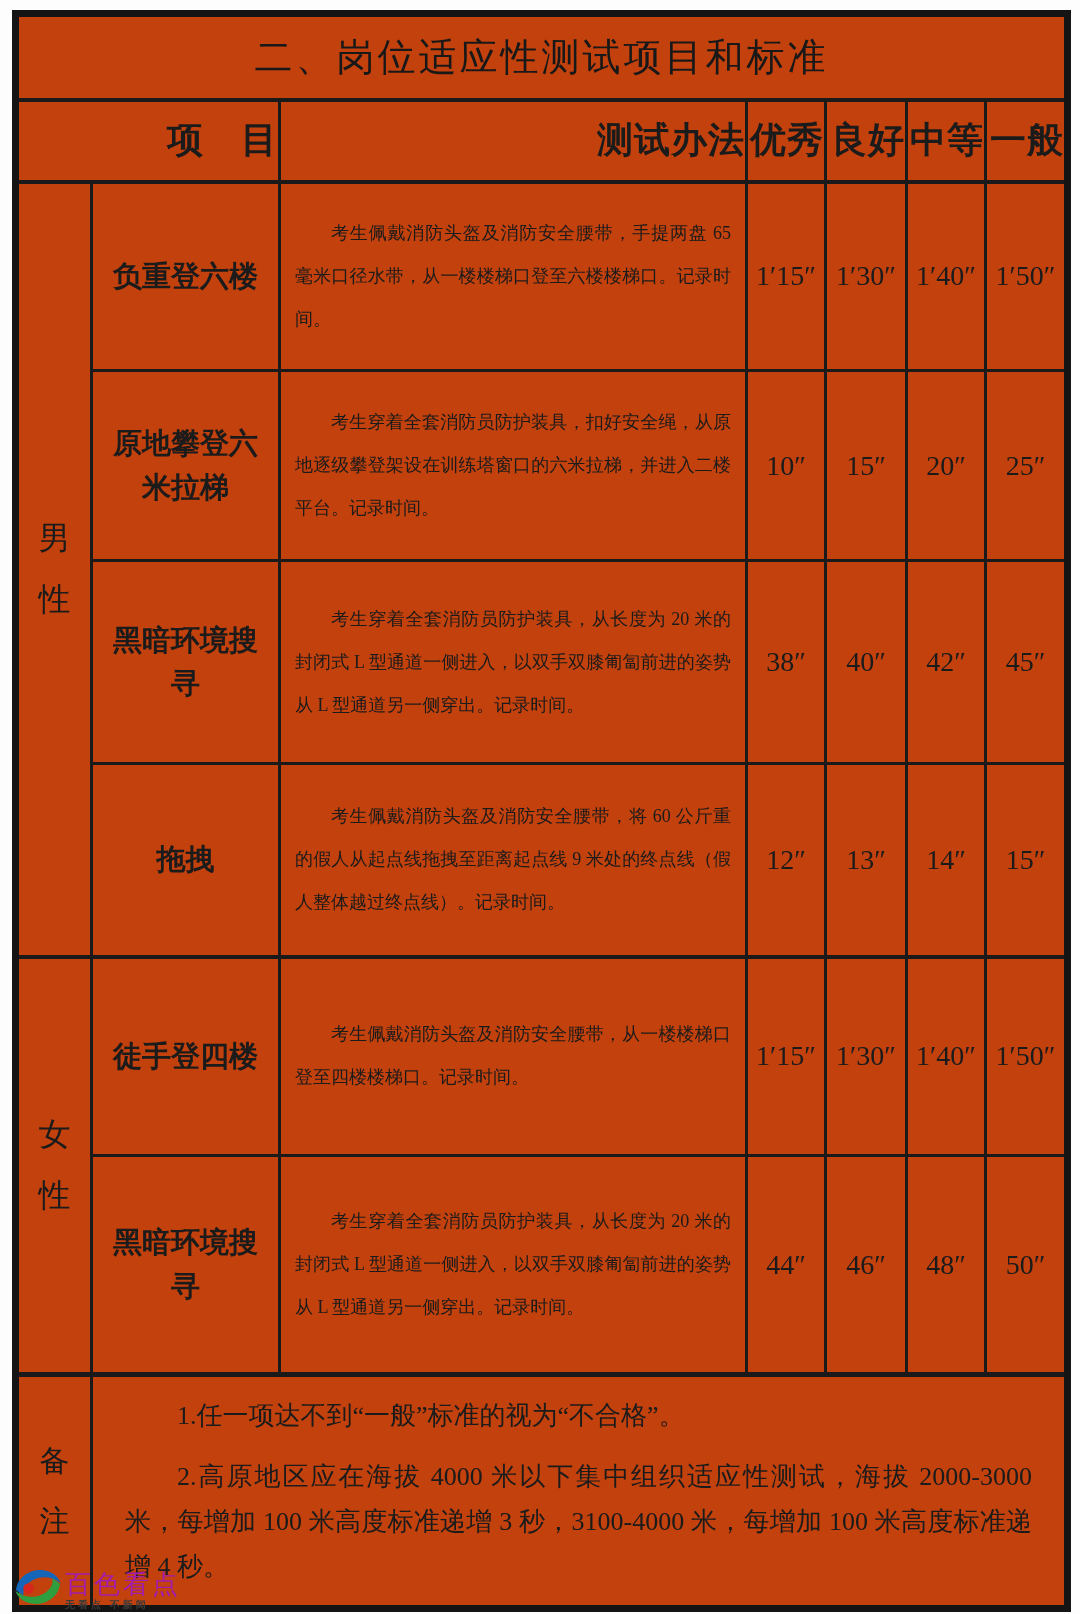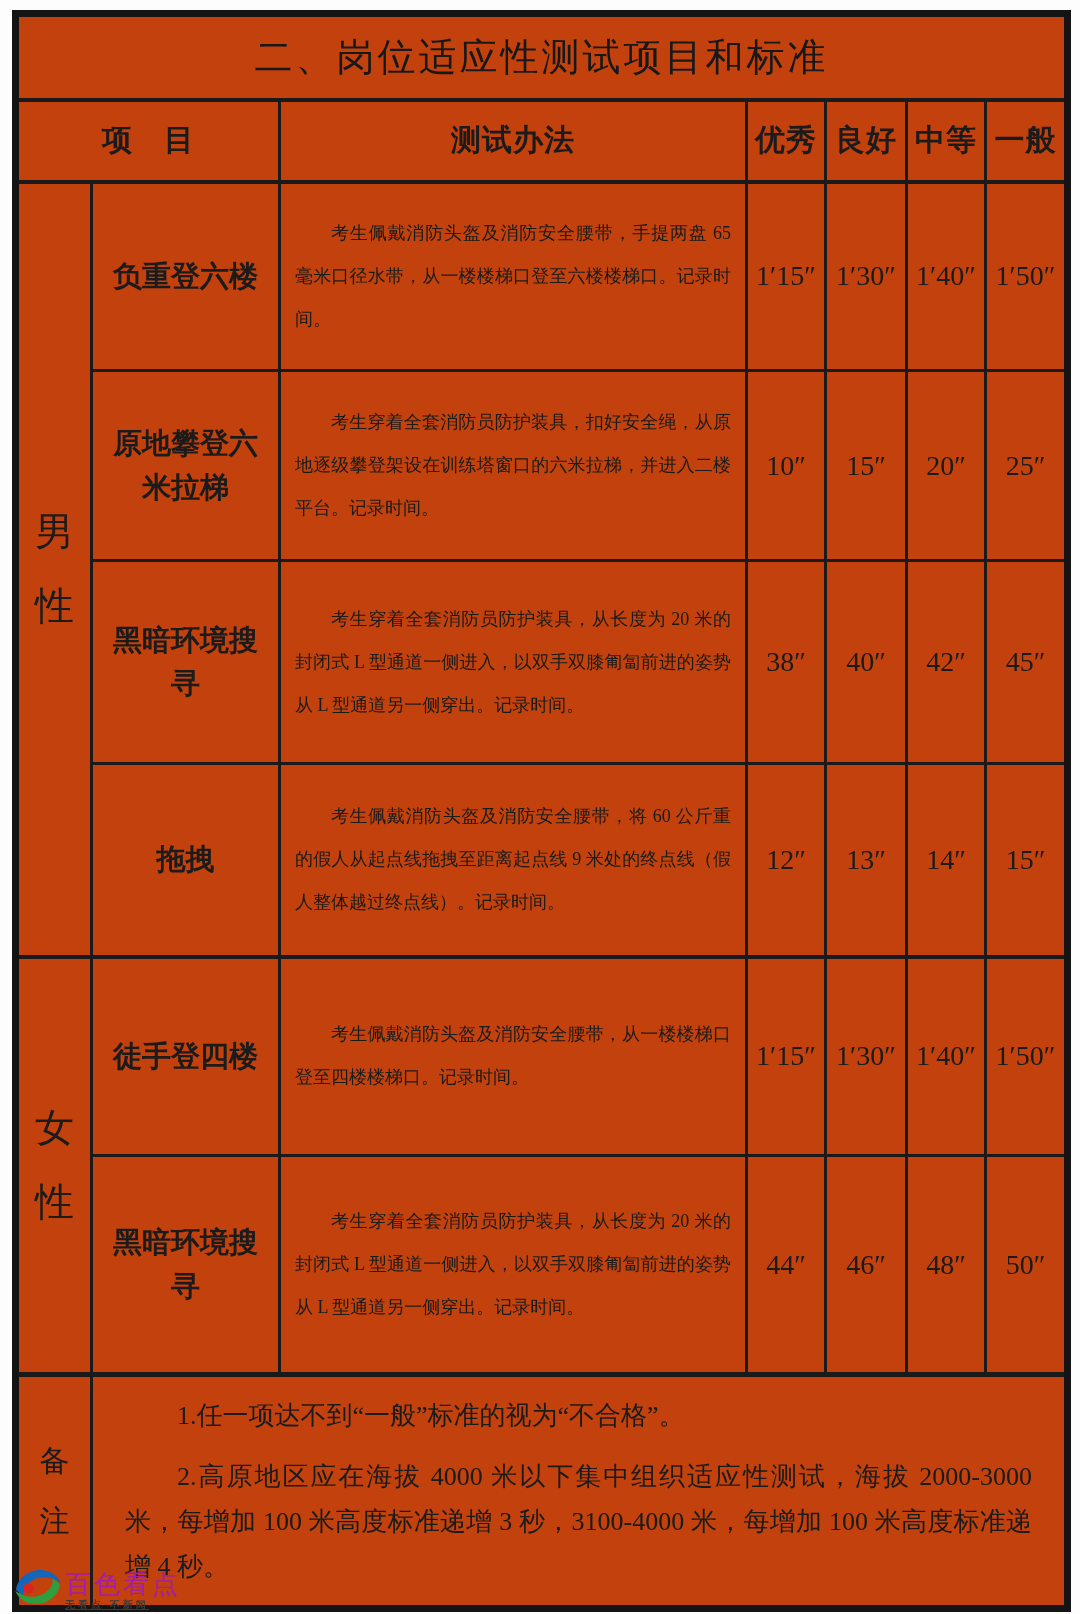--- a/index.html
+++ b/index.html
@@ -26,42 +26,43 @@
     padding:0;
   }
 
   .title-cell {
     font-size:38px; letter-spacing:3px;
     border-bottom-width:4px;
     color:#181818;
   }
   .header-row td {
     font-family:"Liberation Sans","DejaVu Sans",sans-serif;
-    font-weight:700; font-size:30px;
+    font-weight:700; font-size:36px;
     border-bottom-width:4px;
     letter-spacing:1px;
+    text-align:right;
   }
   .item-cell {
     font-family:"Liberation Sans","DejaVu Sans",sans-serif;
     font-weight:700; font-size:29px; line-height:1.5;
     padding:0 8px;
   }
   .method-cell {
     text-align:justify; font-size:18px; line-height:43px;
     padding:0 14px;
   }
   .method-cell p { margin:0; text-indent:2em; }
   .score-cell { font-size:28px; }
 
   .gender-cell .vstack,
   .remarks-label .vstack {
     display:inline-block; width:1.05em;
     word-break:break-all; text-align:center;
   }
-  .gender-cell .vstack { font-size:39px; line-height:1.9; }
+  .gender-cell .vstack { font-size:32px; line-height:1.9; }
   .remarks-label .vstack { font-size:30px; line-height:2.0; }
 
   tr.section-divider td { border-top-width:4px; }
   tr.remarks-row td { border-top-width:5px; }
 
   .remarks-text {
     text-align:left; font-size:26px; line-height:45px;
     padding:0 16px;
   }
   .remarks-text p { margin:16px; text-indent:2em; text-align:justify; }
@@ -76,21 +77,20 @@
   .wm-textcol { padding-top:7px; }
   .wm-name {
     font-family:"Liberation Sans","DejaVu Sans",sans-serif;
     font-weight:400; font-size:26px; color:#a21caf; letter-spacing:3px;
     line-height:22px;
   }
   .wm-slogan {
     font-family:"Liberation Sans","DejaVu Sans",sans-serif;
     font-weight:700; font-size:10px; color:#3b3b3b; letter-spacing:3px;
     margin-top:3px;
-    text-decoration:underline;
   }
 </style>
 </head>
 <body>
 
 <div class="page">
 
   <table class="doc">
     <colgroup>
       <col style="width:76px">

